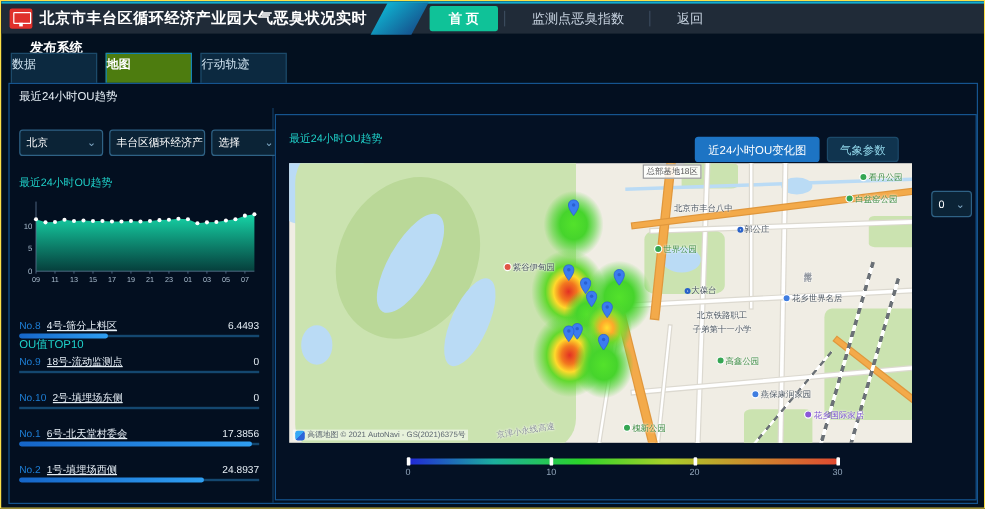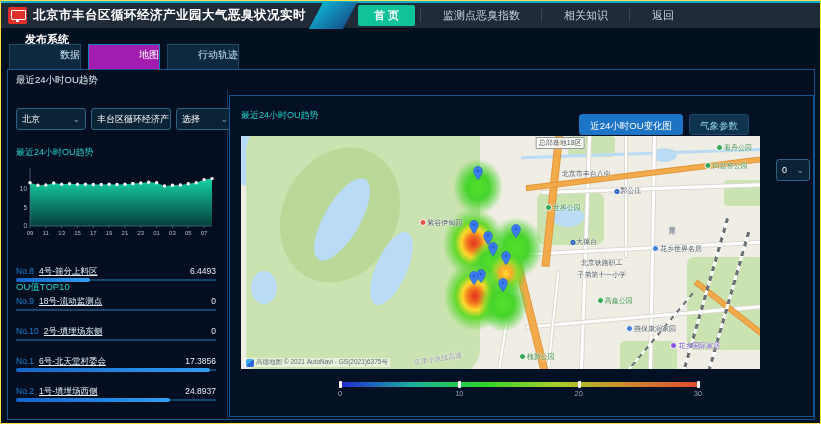--- a/index.html
+++ b/index.html
@@ -20,23 +20,23 @@
         transform:skewX(-28deg);flex:none;}
   #main-nav{display:flex;align-items:center;height:100%;margin-left:2px;}
   .nav-item{color:#c7d3e0;font-size:11px;padding:3px 16px;margin:0 6px;cursor:pointer;
         white-space:nowrap;border-radius:2px;position:relative;}
   .nav-item + .nav-item:before{content:"";position:absolute;left:-7px;top:4px;bottom:4px;
         width:1px;background:#3a4a5c;}
   .nav-item.active{background:#0fc298;color:#fff;font-weight:bold;}
   
   #publish-title{position:absolute;left:24px;top:31px;color:#fff;font-size:11px;font-weight:bold;}
   #tabs{position:absolute;left:8px;top:43px;display:flex;gap:7px;}
-  .tab{width:72px;height:34px;line-height:19px;text-align:right;font-size:10px;color:#cfe2ef;
+  .tab{width:72px;height:34px;line-height:19px;text-align:left;font-size:10px;color:#cfe2ef;
        background:#0c2940;border:1px solid #1c4a6a;cursor:pointer;}
-  .tab.active{background:#a21caf;border-color:#1583b5;color:#fff;}
+  .tab.active{background:#4d7c0f;border-color:#1583b5;color:#fff;font-weight:bold;}
   
   #big-panel{position:absolute;left:6px;top:68px;width:808px;height:351px;
        border:1px solid #15548f;background:#030f20;}
   #big-panel-title{position:absolute;left:8px;top:4px;color:#e8f1f8;font-size:9.5px;}
   
   #left-col{position:absolute;left:0;top:20px;width:220px;height:329px;border-right:1px solid #123c63;}
   #filters{position:absolute;left:8px;top:18px;display:flex;gap:5px;}
   .select{height:22px;background:#0b2336;border:1px solid #2f6285;border-radius:3px;color:#fff;
        font-size:9px;display:flex;align-items:center;justify-content:space-between;
        padding:0 5px;cursor:pointer;white-space:nowrap;overflow:hidden;}
@@ -107,21 +107,20 @@
 
 <div id="wrap">
 
   <div id="topbar">
     <div id="logo"></div>
     <div id="app-title">北京市丰台区循环经济产业园大气恶臭状况实时</div>
     <div id="nav-accent"></div>
     <div id="main-nav">
         <div class="nav-item active">首 页</div>
         <div class="nav-item">监测点恶臭指数</div>
-        <div class="nav-item">相关知识</div>
         <div class="nav-item">返回</div>
       </div>
   </div>
 
   <div id="publish-title">发布系统</div>
   <div id="tabs">
       <div class="tab">数据</div>
       <div class="tab active">地图</div>
       <div class="tab">行动轨迹</div>
     </div>

